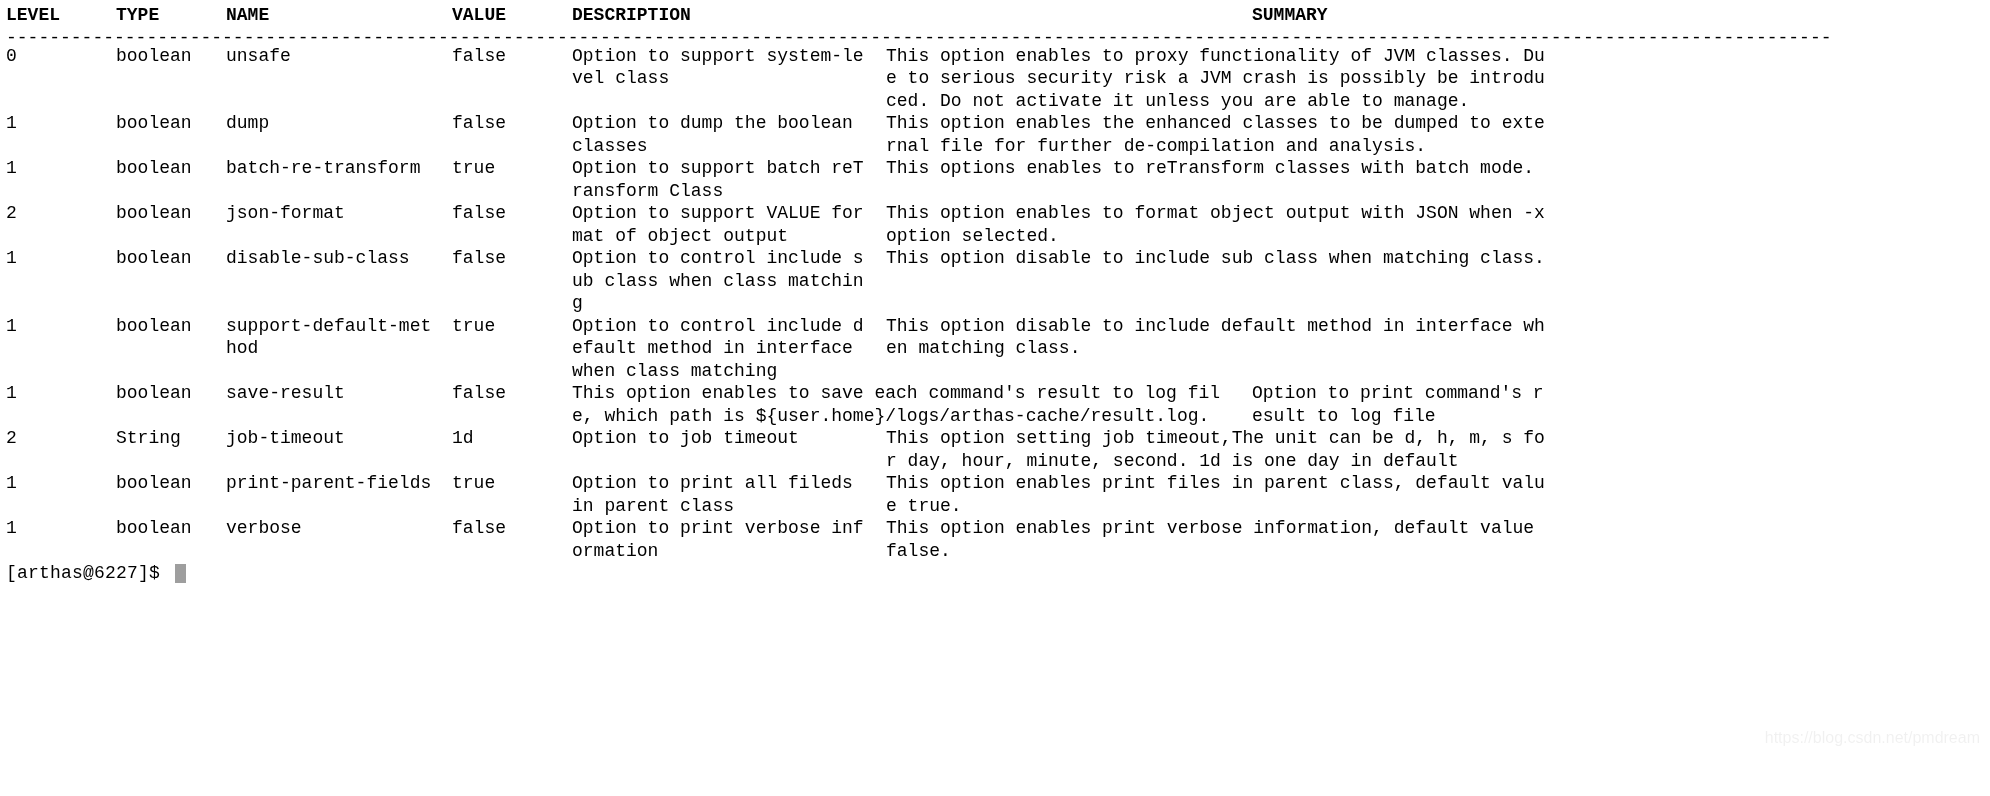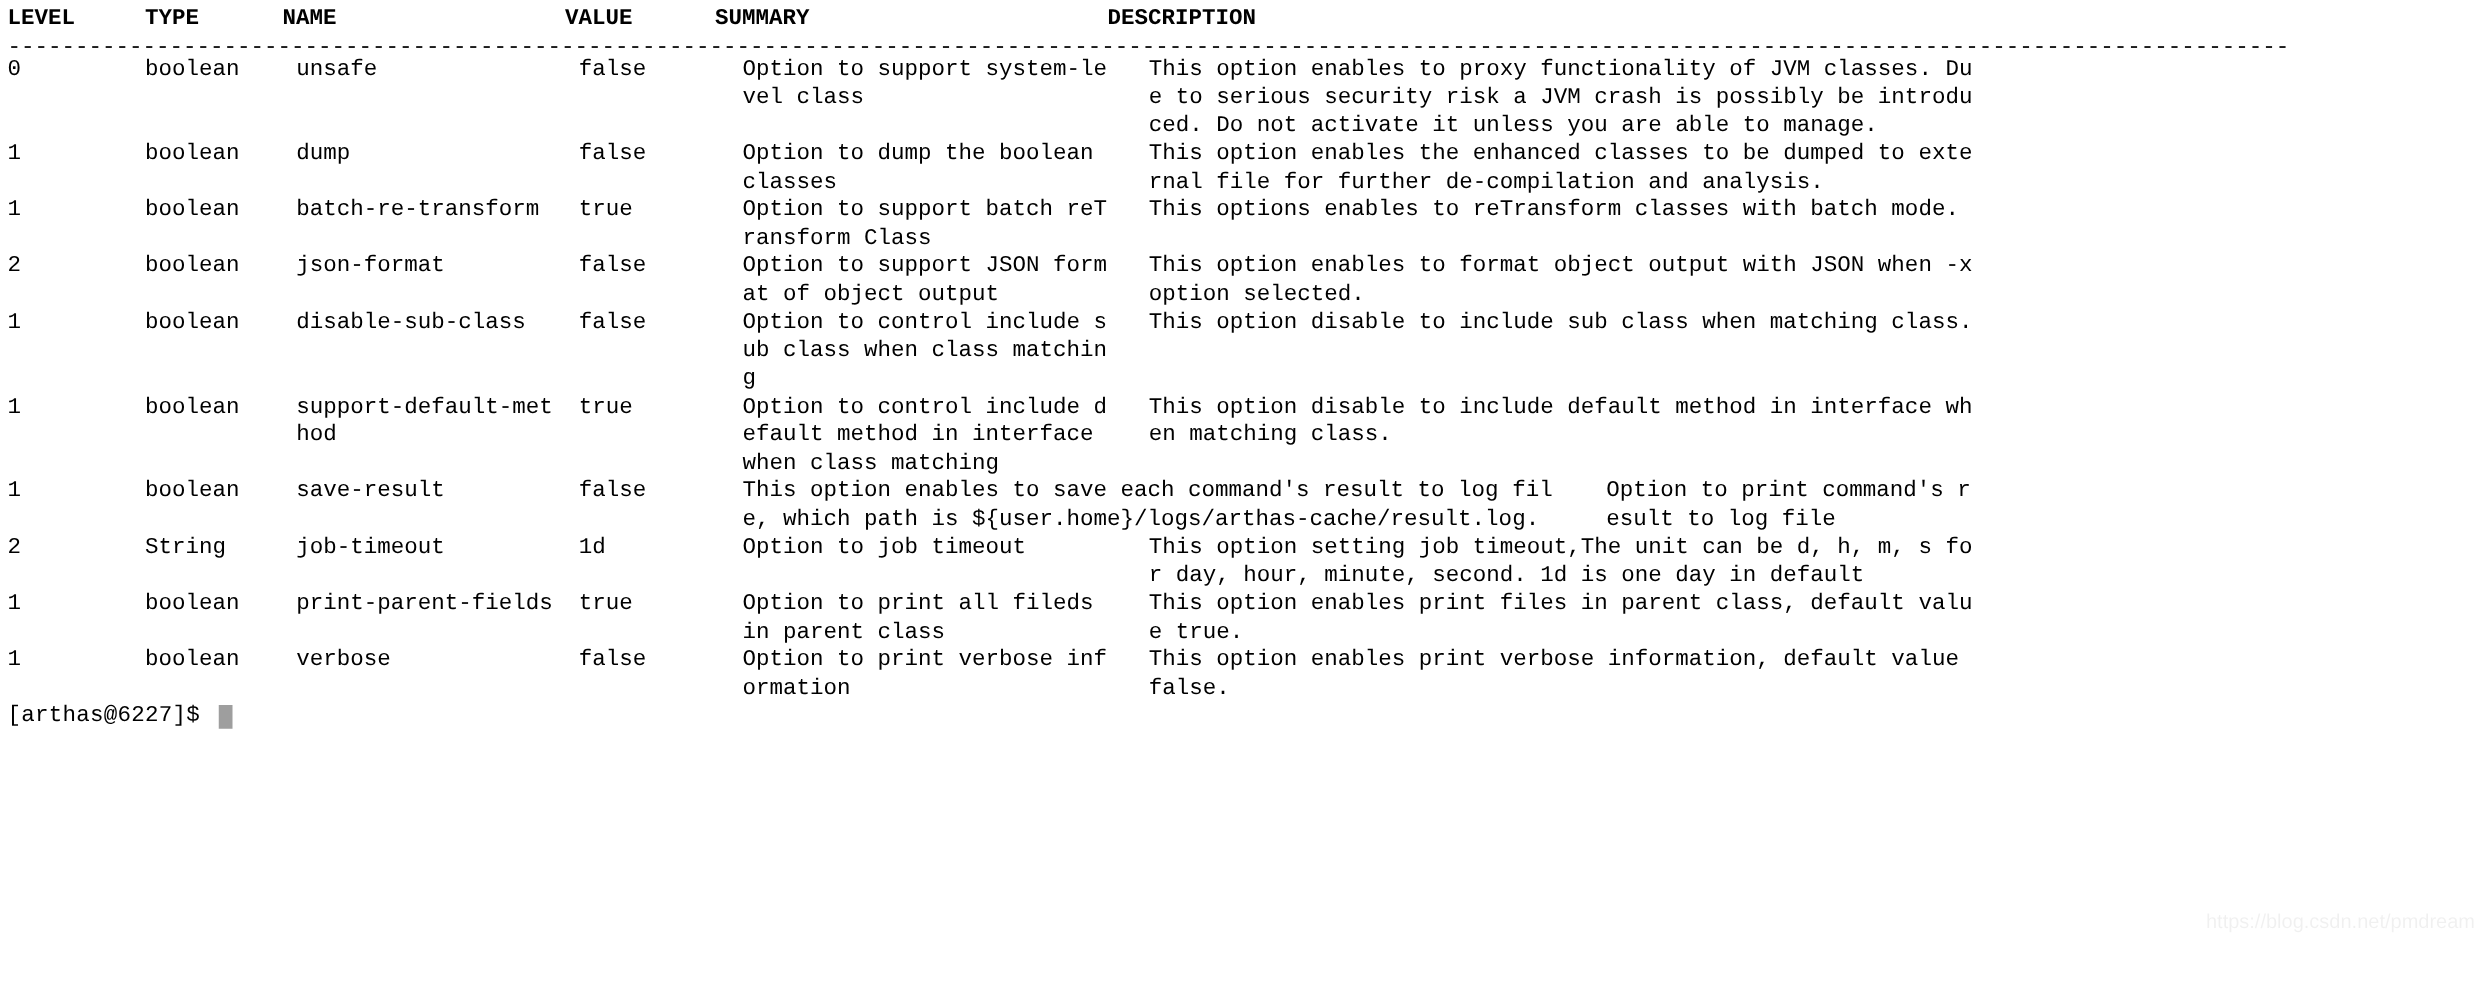--- a/index.html
+++ b/index.html
@@ -46,21 +46,20 @@
     letter-spacing: 0;
     margin-top: 0;
     height: 1.0em;
     font-family: inherit;
   }
 
   
   .wrap {
     overflow-wrap: break-word;
     word-break: break-all;
-    margin-left: 11px;
   }
   
   .col-name.wrap, .col-summary.wrap, .col-desc.wrap {
     word-break: break-all;
   }
 
   .cursor {
     display: inline-block;
     width: 0.6em;
     height: 1.05em;
@@ -83,22 +82,22 @@
 <body>
 
 <div class="terminal">
 
 
   <div class="hdr-row">
     <div class="col col-level">LEVEL</div>
     <div class="col col-type">TYPE</div>
     <div class="col col-name">NAME</div>
     <div class="col col-value">VALUE</div>
+    <div class="col col-desc">DESCRIPTION</div>
     <div class="col col-summary">SUMMARY</div>
-    <div class="col col-desc">DESCRIPTION</div>
   </div>
 
   <div class="rule">-------------------------------------------------------------------------------------------------------------------------------------------------------------------------</div>
 
   <div id="rows">
       <div class="data-row">
         <div class="col col-level">0</div>
         <div class="col col-type">boolean</div>
         <div class="col col-name wrap">unsafe</div>
         <div class="col col-value">false</div>
@@ -119,21 +118,21 @@
         <div class="col col-name wrap">batch-re-transform</div>
         <div class="col col-value">true</div>
         <div class="col col-summary wrap">Option to support batch reTransform Class</div>
         <div class="col col-desc wrap">This options enables to reTransform classes with batch mode.</div>
       </div>
       <div class="data-row">
         <div class="col col-level">2</div>
         <div class="col col-type">boolean</div>
         <div class="col col-name wrap">json-format</div>
         <div class="col col-value">false</div>
-        <div class="col col-summary wrap">Option to support JSON format of object output</div>
+        <div class="col col-summary wrap">Option to support VALUE format of object output</div>
         <div class="col col-desc wrap">This option enables to format object output with JSON when -x option selected.</div>
       </div>
       <div class="data-row">
         <div class="col col-level">1</div>
         <div class="col col-type">boolean</div>
         <div class="col col-name wrap">disable-sub-class</div>
         <div class="col col-value">false</div>
         <div class="col col-summary wrap">Option to control include sub class when class matching</div>
         <div class="col col-desc wrap">This option disable to include sub class when matching class.</div>
       </div>

